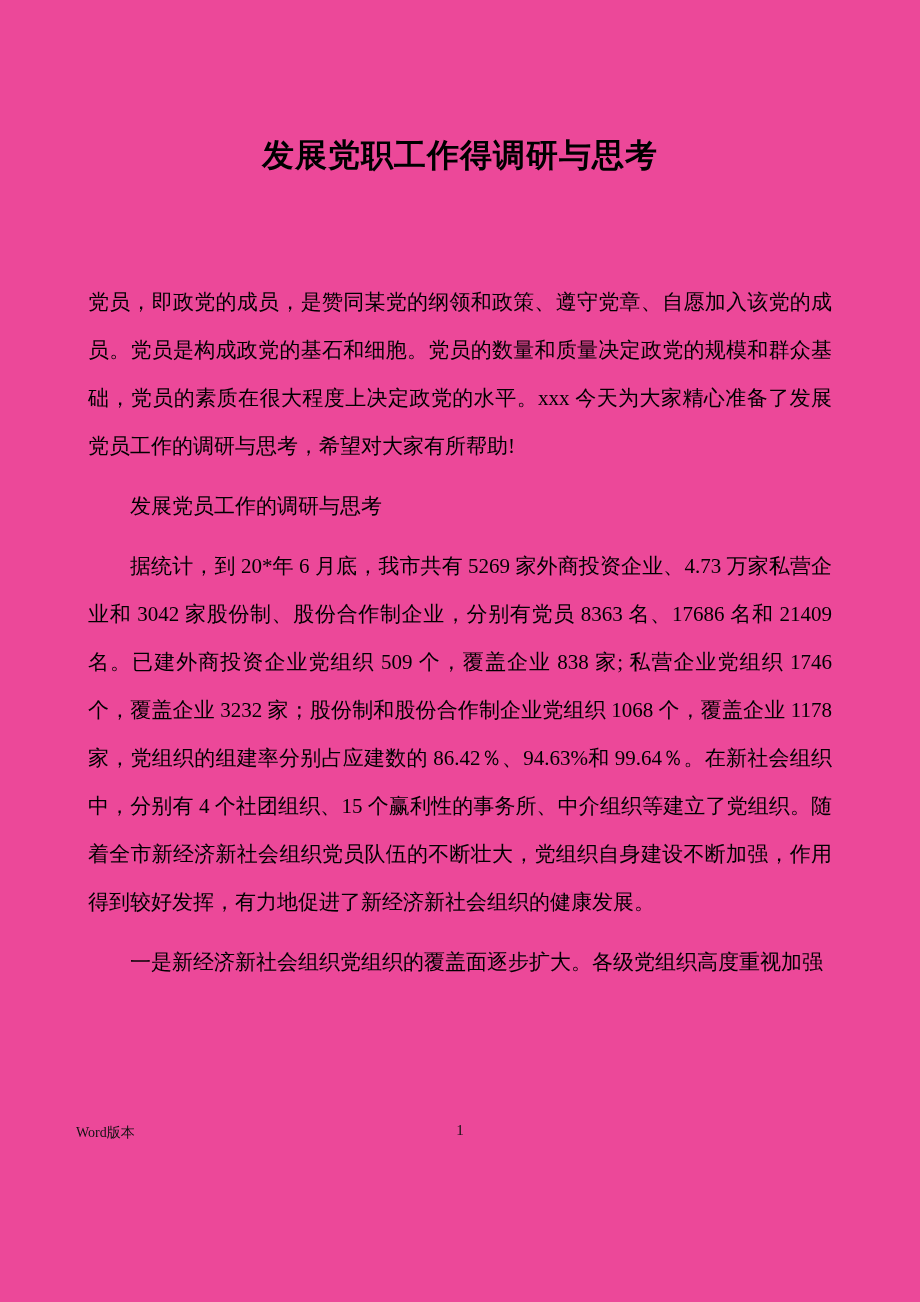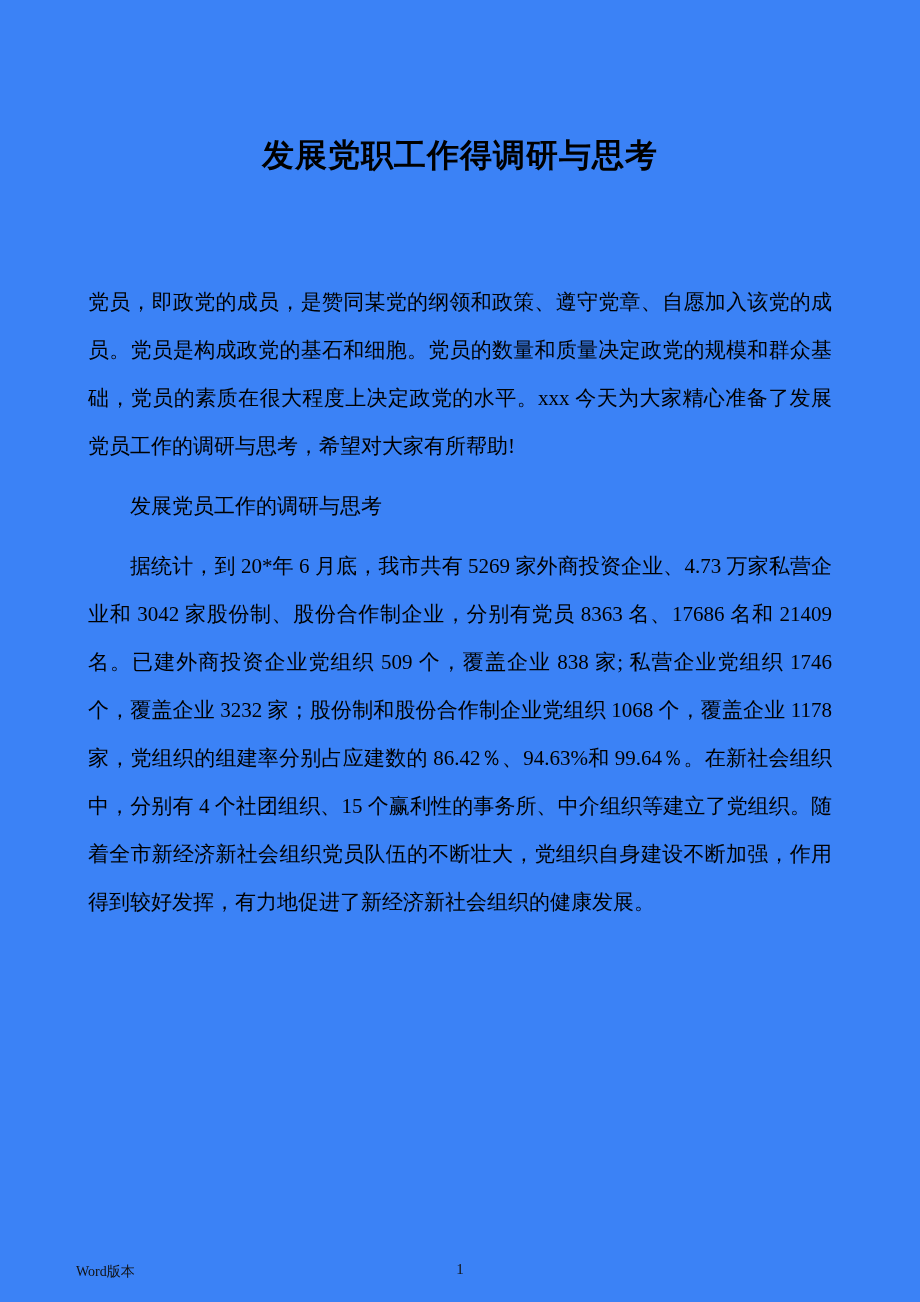--- a/index.html
+++ b/index.html
@@ -6,21 +6,21 @@
   html, body {
     margin: 0;
     padding: 0;
     background: #ffffff;
   }
   .page {
     position: relative;
     width: 920px;
     height: 1302px;
     margin: 0 auto;
-    background: #3b82f6;
+    background: #ec4899;
     color: #000000;
     font-family: "Liberation Serif", "DejaVu Serif", serif;
     overflow: hidden;
   }
   .doc-title {
     margin: 0;
     padding-top: 136px;
     text-align: center;
     font-size: 32px;
     font-weight: bold;
@@ -37,21 +37,21 @@
     margin: 12px;
     word-break: break-all;
   }
   .doc-body p.indent {
     text-indent: 2em;
   }
   .doc-footer {
     position: absolute;
     left: 0;
     right: 0;
-    top: 1259px;
+    top: 1120px;
     height: 30px;
     padding-left: 44px;
   }
   .footer-version {
     position: absolute;
     left: 76px;
     top: 4px;
     font-size: 14px;
     color: #111111;
     font-family: "Liberation Serif", "DejaVu Serif", serif;
@@ -70,20 +70,21 @@
 <body>
 
 <div class="page">
 
   <h1 class="doc-title">发展党职工作得调研与思考</h1>
 
   <div class="doc-body">
     <p>党员，即政党的成员，是赞同某党的纲领和政策、遵守党章、自愿加入该党的成员。党员是构成政党的基石和细胞。党员的数量和质量决定政党的规模和群众基础，党员的素质在很大程度上决定政党的水平。xxx 今天为大家精心准备了发展党员工作的调研与思考，希望对大家有所帮助!</p>
     <p class="indent">发展党员工作的调研与思考</p>
     <p class="indent">据统计，到 20*年 6 月底，我市共有 5269 家外商投资企业、4.73 万家私营企业和 3042 家股份制、股份合作制企业，分别有党员 8363 名、17686 名和 21409 名。已建外商投资企业党组织 509 个，覆盖企业 838 家; 私营企业党组织 1746 个，覆盖企业 3232 家；股份制和股份合作制企业党组织 1068 个，覆盖企业 1178 家，党组织的组建率分别占应建数的 86.42％、94.63%和 99.64％。在新社会组织中，分别有 4 个社团组织、15 个赢利性的事务所、中介组织等建立了党组织。随着全市新经济新社会组织党员队伍的不断壮大，党组织自身建设不断加强，作用得到较好发挥，有力地促进了新经济新社会组织的健康发展。</p>
+    <p class="indent">一是新经济新社会组织党组织的覆盖面逐步扩大。各级党组织高度重视加强</p>
   </div>
 
   <div class="doc-footer">
     <span class="footer-version">Word版本</span>
     <span class="footer-pagenum">1</span>
   </div>
 
 </div>
 
 </body></html>

